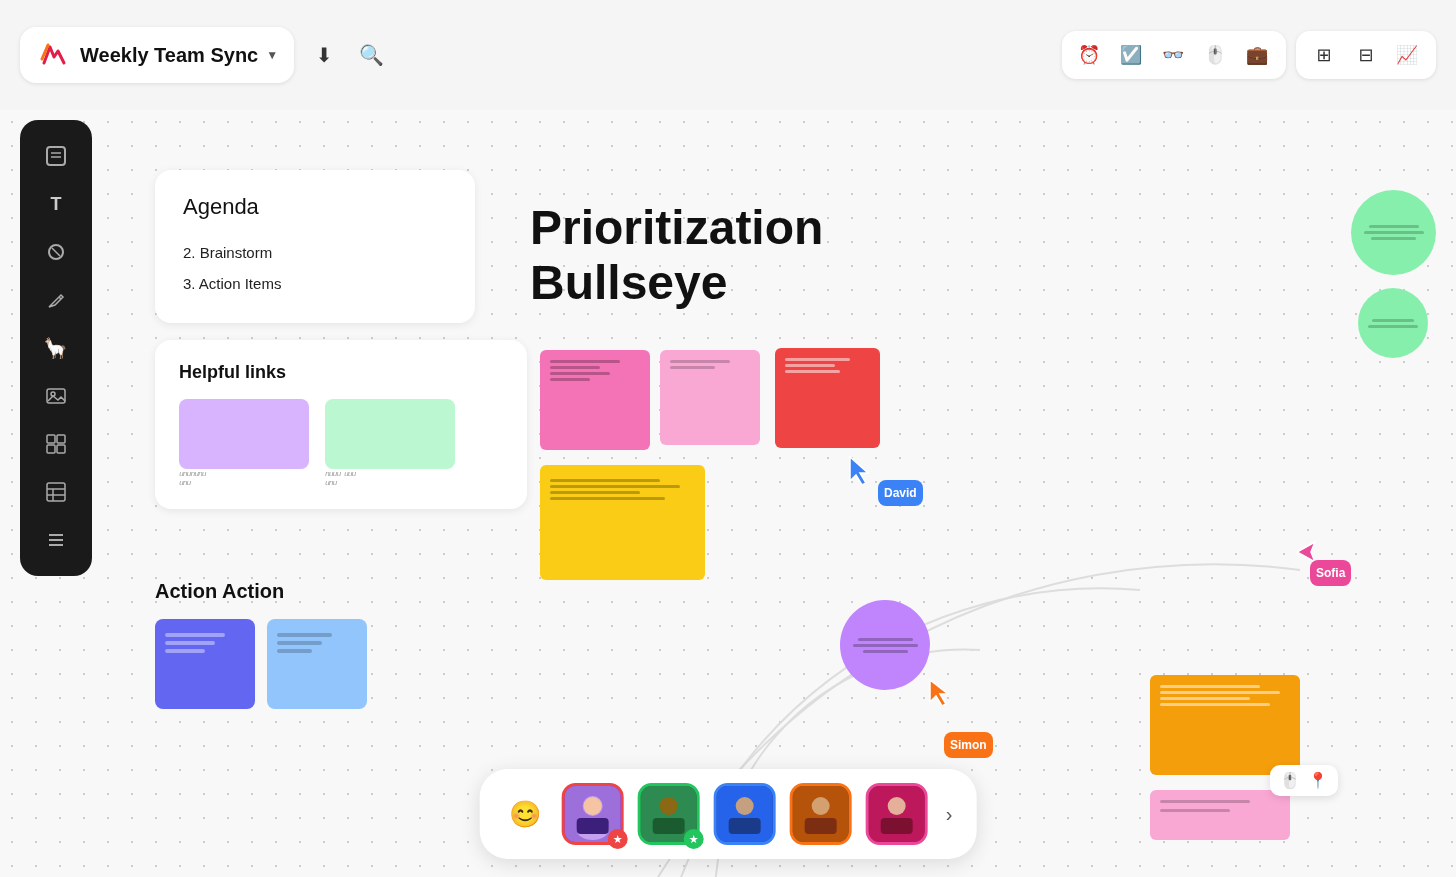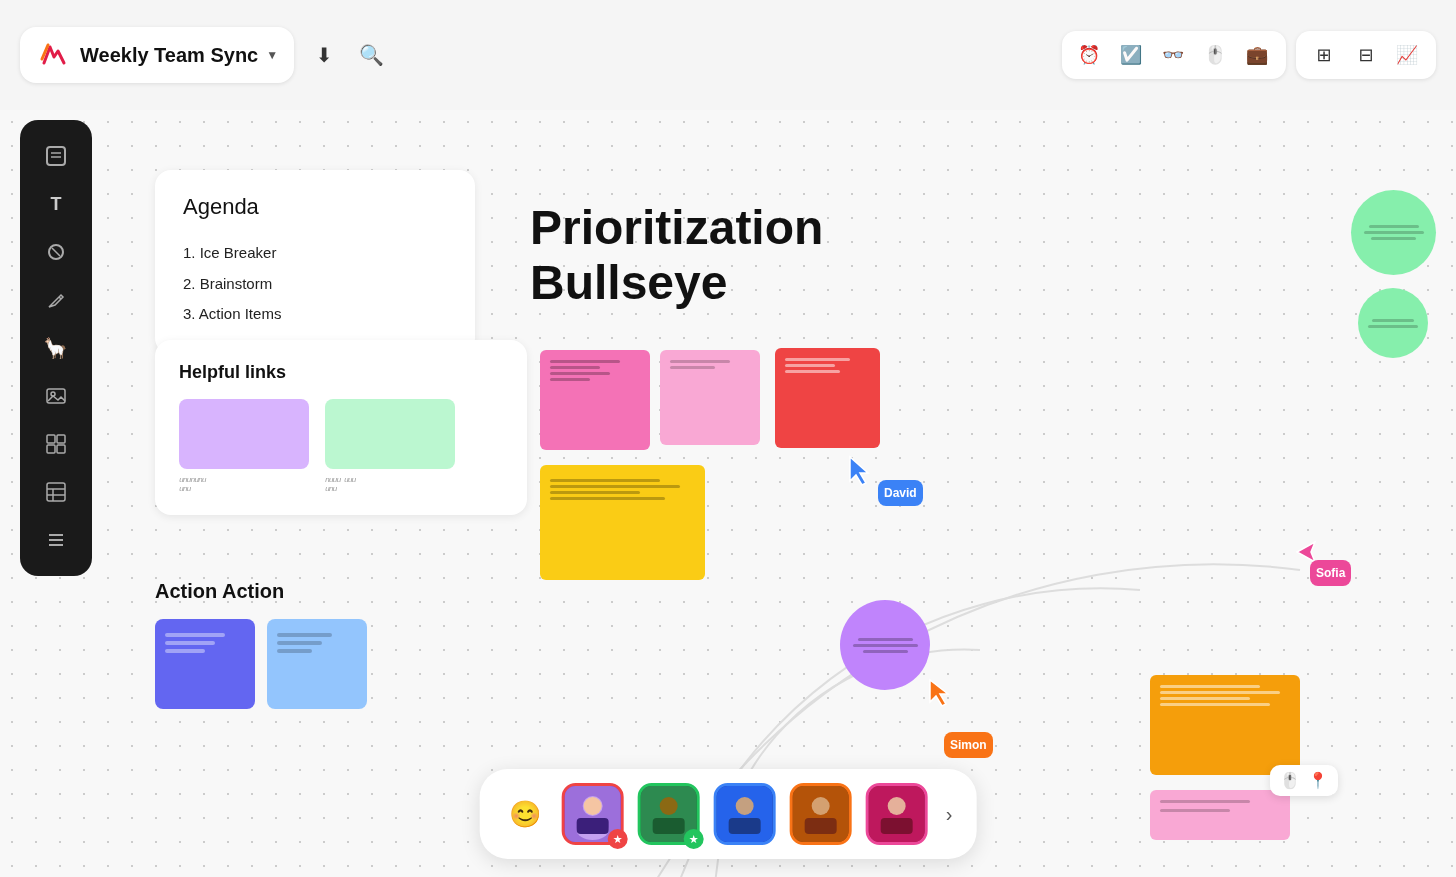--- a/index.html
+++ b/index.html
@@ -156,21 +156,20 @@
       margin-bottom: 16px;
       color: #111;
     }
     .links-grid {
       display: flex;
       gap: 16px;
     }
     .link-item {
       display: flex;
       flex-direction: column;
-      gap: 6px;
     }
     .link-thumb {
       width: 130px;
       height: 70px;
       border-radius: 8px;
     }
     .link-label {
       font-size: 12px;
       color: #333;
       font-style: italic;
@@ -487,21 +486,20 @@
       <line x1="4" y1="16" x2="18" y2="16" stroke="#aaa" stroke-width="2"></line>
     </svg>
   </div>
 </div>
 
 <div class="canvas">
 
   <div class="agenda-card">
     <h2>Agenda</h2>
     <ol>
-      <li>1. Ice Breaker</li>
       <li>2. Brainstorm</li>
       <li>3. Action Items</li>
     </ol>
   </div>
 
   <div class="links-card">
     <h2>Helpful links</h2>
     <div class="links-grid">
       <div class="link-item">
         <div class="link-thumb" style="background:#d8b4fe;"></div>

